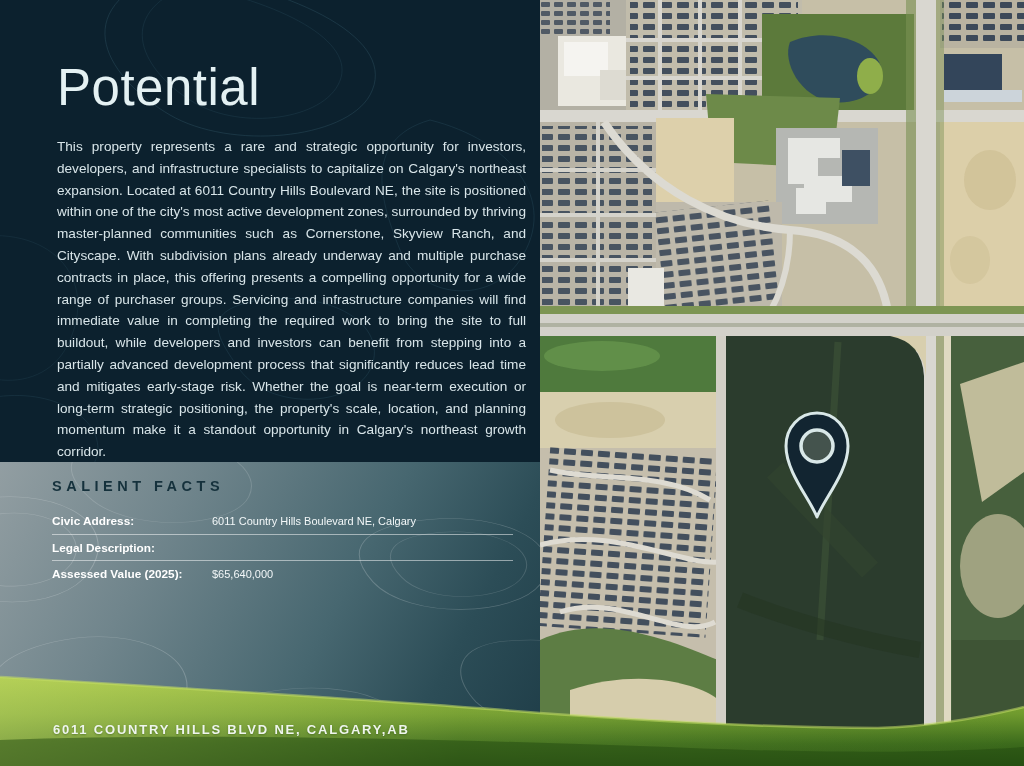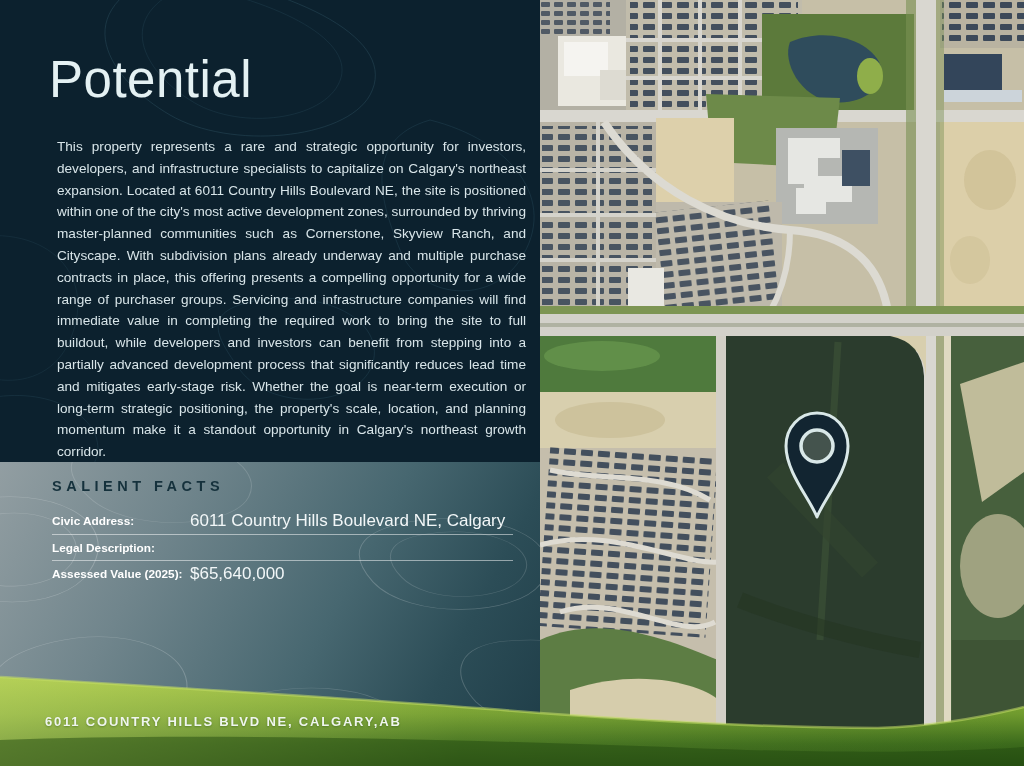--- a/index.html
+++ b/index.html
@@ -4,52 +4,53 @@
 <style>
   html,body{margin:0;padding:0;background:#222;}
   .page{
     position:relative;width:1024px;height:766px;overflow:hidden;
     font-family:"Liberation Sans",sans-serif;background:#0c212e;
   }
   
   .left-panel{position:absolute;left:0;top:0;width:540px;height:766px;background:#0c212e;}
   .contours{position:absolute;inset:0;pointer-events:none;}
   .page-title{
-    position:absolute;left:45px;top:48px;margin:4px;
+    position:absolute;left:45px;top:48px;margin:12px;
     font-size:51px;font-weight:400;letter-spacing:0.5px;color:#e4f1f3;line-height:1.1;
   }
   .intro-text{
     position:absolute;left:45px;top:124px;width:469px;margin:12px;
     font-size:13.6px;line-height:21.8px;color:#d8e5e9;
     text-align:justify;text-justify:inter-word;
   }
   
   .facts-panel{
     position:absolute;left:0;top:462px;width:540px;height:324px;
     background:linear-gradient(118deg,#929ea2 0%,#70858c 28%,#476770 58%,#2c4d57 78%,#1d3b46 100%);
   }
   .facts-title{
     position:absolute;left:52px;top:16px;margin:0;
     font-size:14.5px;font-weight:bold;letter-spacing:4.5px;color:#15313c;
   }
   .facts-table{position:absolute;left:52px;top:46px;width:461px;}
   .fact-row{
     display:flex;align-items:center;height:25.7px;
     border-bottom:1px solid rgba(255,255,255,0.5);
+    gap:22px;
   }
   .fact-row:last-child{border-bottom:none;}
   .fact-label{width:138px;flex:0 0 138px;font-size:11.8px;font-weight:bold;color:#ffffff;}
-  .fact-value{font-size:17px;color:#f2f7f8;white-space:nowrap;}
+  .fact-value{font-size:11px;color:#f2f7f8;white-space:nowrap;}
   
   .map-area{position:absolute;left:540px;top:0;width:484px;height:766px;background:#c6bfa7;}
   .map-area svg{display:block;}
   
   .grass{position:absolute;left:0;bottom:0;width:1024px;height:122px;pointer-events:none;}
   .footer-address{
-    position:absolute;left:45px;top:714px;margin:0;
+    position:absolute;left:45px;top:714px;margin:8px;
     font-size:13px;font-weight:bold;letter-spacing:1.8px;color:#eff5ee;
     text-shadow:0 1px 2px rgba(20,60,10,0.35);
   }
 </style>
 </head>
 <body>
 
 <div class="page">
 
   <div class="left-panel">

